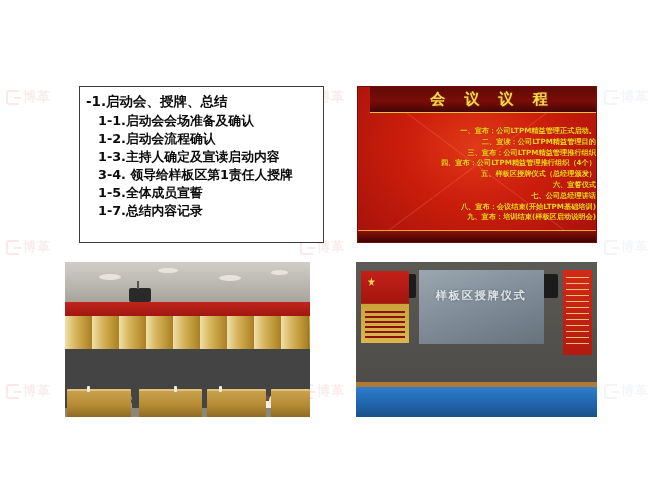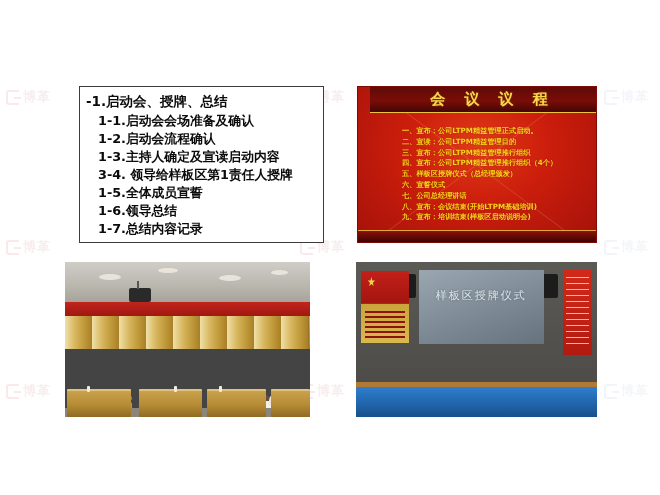--- a/index.html
+++ b/index.html
@@ -116,24 +116,25 @@
   #agenda-header .hdr-text{
     color:#ffd84d;
     font-size:15px;
     font-weight:bold;
     letter-spacing:7px;
     text-shadow:0 0 2px #7a4a00;
     padding-left:7px;
   }
   #agenda-list{
     position:absolute;
-    left:12px;top:31px;
+    left:0;top:31px;
     width:100%;
-    padding:8px 0 0 32px;
+    padding:8px 0 0 8px;
     box-sizing:border-box;
+    text-align:right;
   }
   #agenda-list .ag-item{
     color:#ffd11a;
     font-size:7.2px;
     font-weight:bold;
     line-height:10.8px;
     white-space:nowrap;
     text-shadow:0 0 1px rgba(120,40,0,.9);
   }
   #agenda-footer{
@@ -185,21 +186,21 @@
     background:linear-gradient(180deg,#c9a24e 0%,#b58a34 55%,#8e6a23 100%);
     border-top:2px solid #e0c27a;border-radius:1px;}
   .tbl .btl{position:absolute;top:-5px;width:3px;height:6px;background:#f1ece0;border-radius:1px;}
   .hall-floor{position:absolute;left:0;bottom:0;width:100%;height:6%;background:#8e857a;}
 
   
   .aw-wall{position:absolute;inset:0;background:linear-gradient(180deg,#5c5a55 0%,#4a4845 100%);}
   .aw-screen{position:absolute;left:26%;top:5%;width:52%;height:48%;
     background:linear-gradient(160deg,#9aa6b0 0%,#7d8a95 55%,#66727c 100%);}
   .aw-screen .scr-txt{position:absolute;left:0;top:24%;width:100%;text-align:center;
-    color:#e8eef5;font-size:11px;font-weight:normal;letter-spacing:2px;opacity:.9;
+    color:#e8eef5;font-size:11px;font-weight:bold;letter-spacing:2px;opacity:.9;
     text-shadow:0 0 3px rgba(0,0,0,.4);}
   .aw-banner-l{position:absolute;left:2%;top:6%;width:20%;height:46%;
     background:linear-gradient(180deg,#c32018 0%,#a3150f 45%,#c9a43a 46%,#d9b84f 100%);}
   .aw-banner-l .star{position:absolute;left:14%;top:8%;width:16%;height:14%;
     background:#f3d64f;clip-path:polygon(50% 0%,61% 35%,98% 35%,68% 57%,79% 91%,50% 70%,21% 91%,32% 57%,2% 35%,39% 35%);}
   .aw-banner-l .lines{position:absolute;left:8%;top:56%;width:84%;height:38%;
     background:repeating-linear-gradient(180deg,#8d1209 0 1.5px, transparent 1.5px 5px);}
   .aw-banner-r{position:absolute;right:2%;top:5%;width:12%;height:55%;
     background:linear-gradient(180deg,#d22a1a 0%,#b21a10 100%);}
   .aw-banner-r .lines{position:absolute;left:10%;top:8%;width:80%;height:84%;
@@ -259,21 +260,20 @@
   </div>
 </div>
 
 <div id="outline-box">
   <div class="ol-title">-1.启动会、授牌、总结</div>
   <div class="ol-item">1-1.启动会会场准备及确认</div>
   <div class="ol-item">1-2.启动会流程确认</div>
   <div class="ol-item">1-3.主持人确定及宣读启动内容</div>
   <div class="ol-item">3-4. 领导给样板区第1责任人授牌</div>
   <div class="ol-item">1-5.全体成员宣誓</div>
-  <div class="ol-item">1-6.领导总结</div>
   <div class="ol-item">1-7.总结内容记录</div>
 </div>
 
 <div id="agenda-slide">
   <div class="bg-grad"></div>
   <div class="bg-rays"></div>
   <svg class="bg-diag" viewBox="0 0 100 100" preserveAspectRatio="none">
     <line x1="0" y1="0" x2="100" y2="100" stroke="rgba(255,190,150,0.18)" stroke-width="0.4"></line>
     <line x1="100" y1="0" x2="0" y2="100" stroke="rgba(255,190,150,0.18)" stroke-width="0.4"></line>
   </svg>

